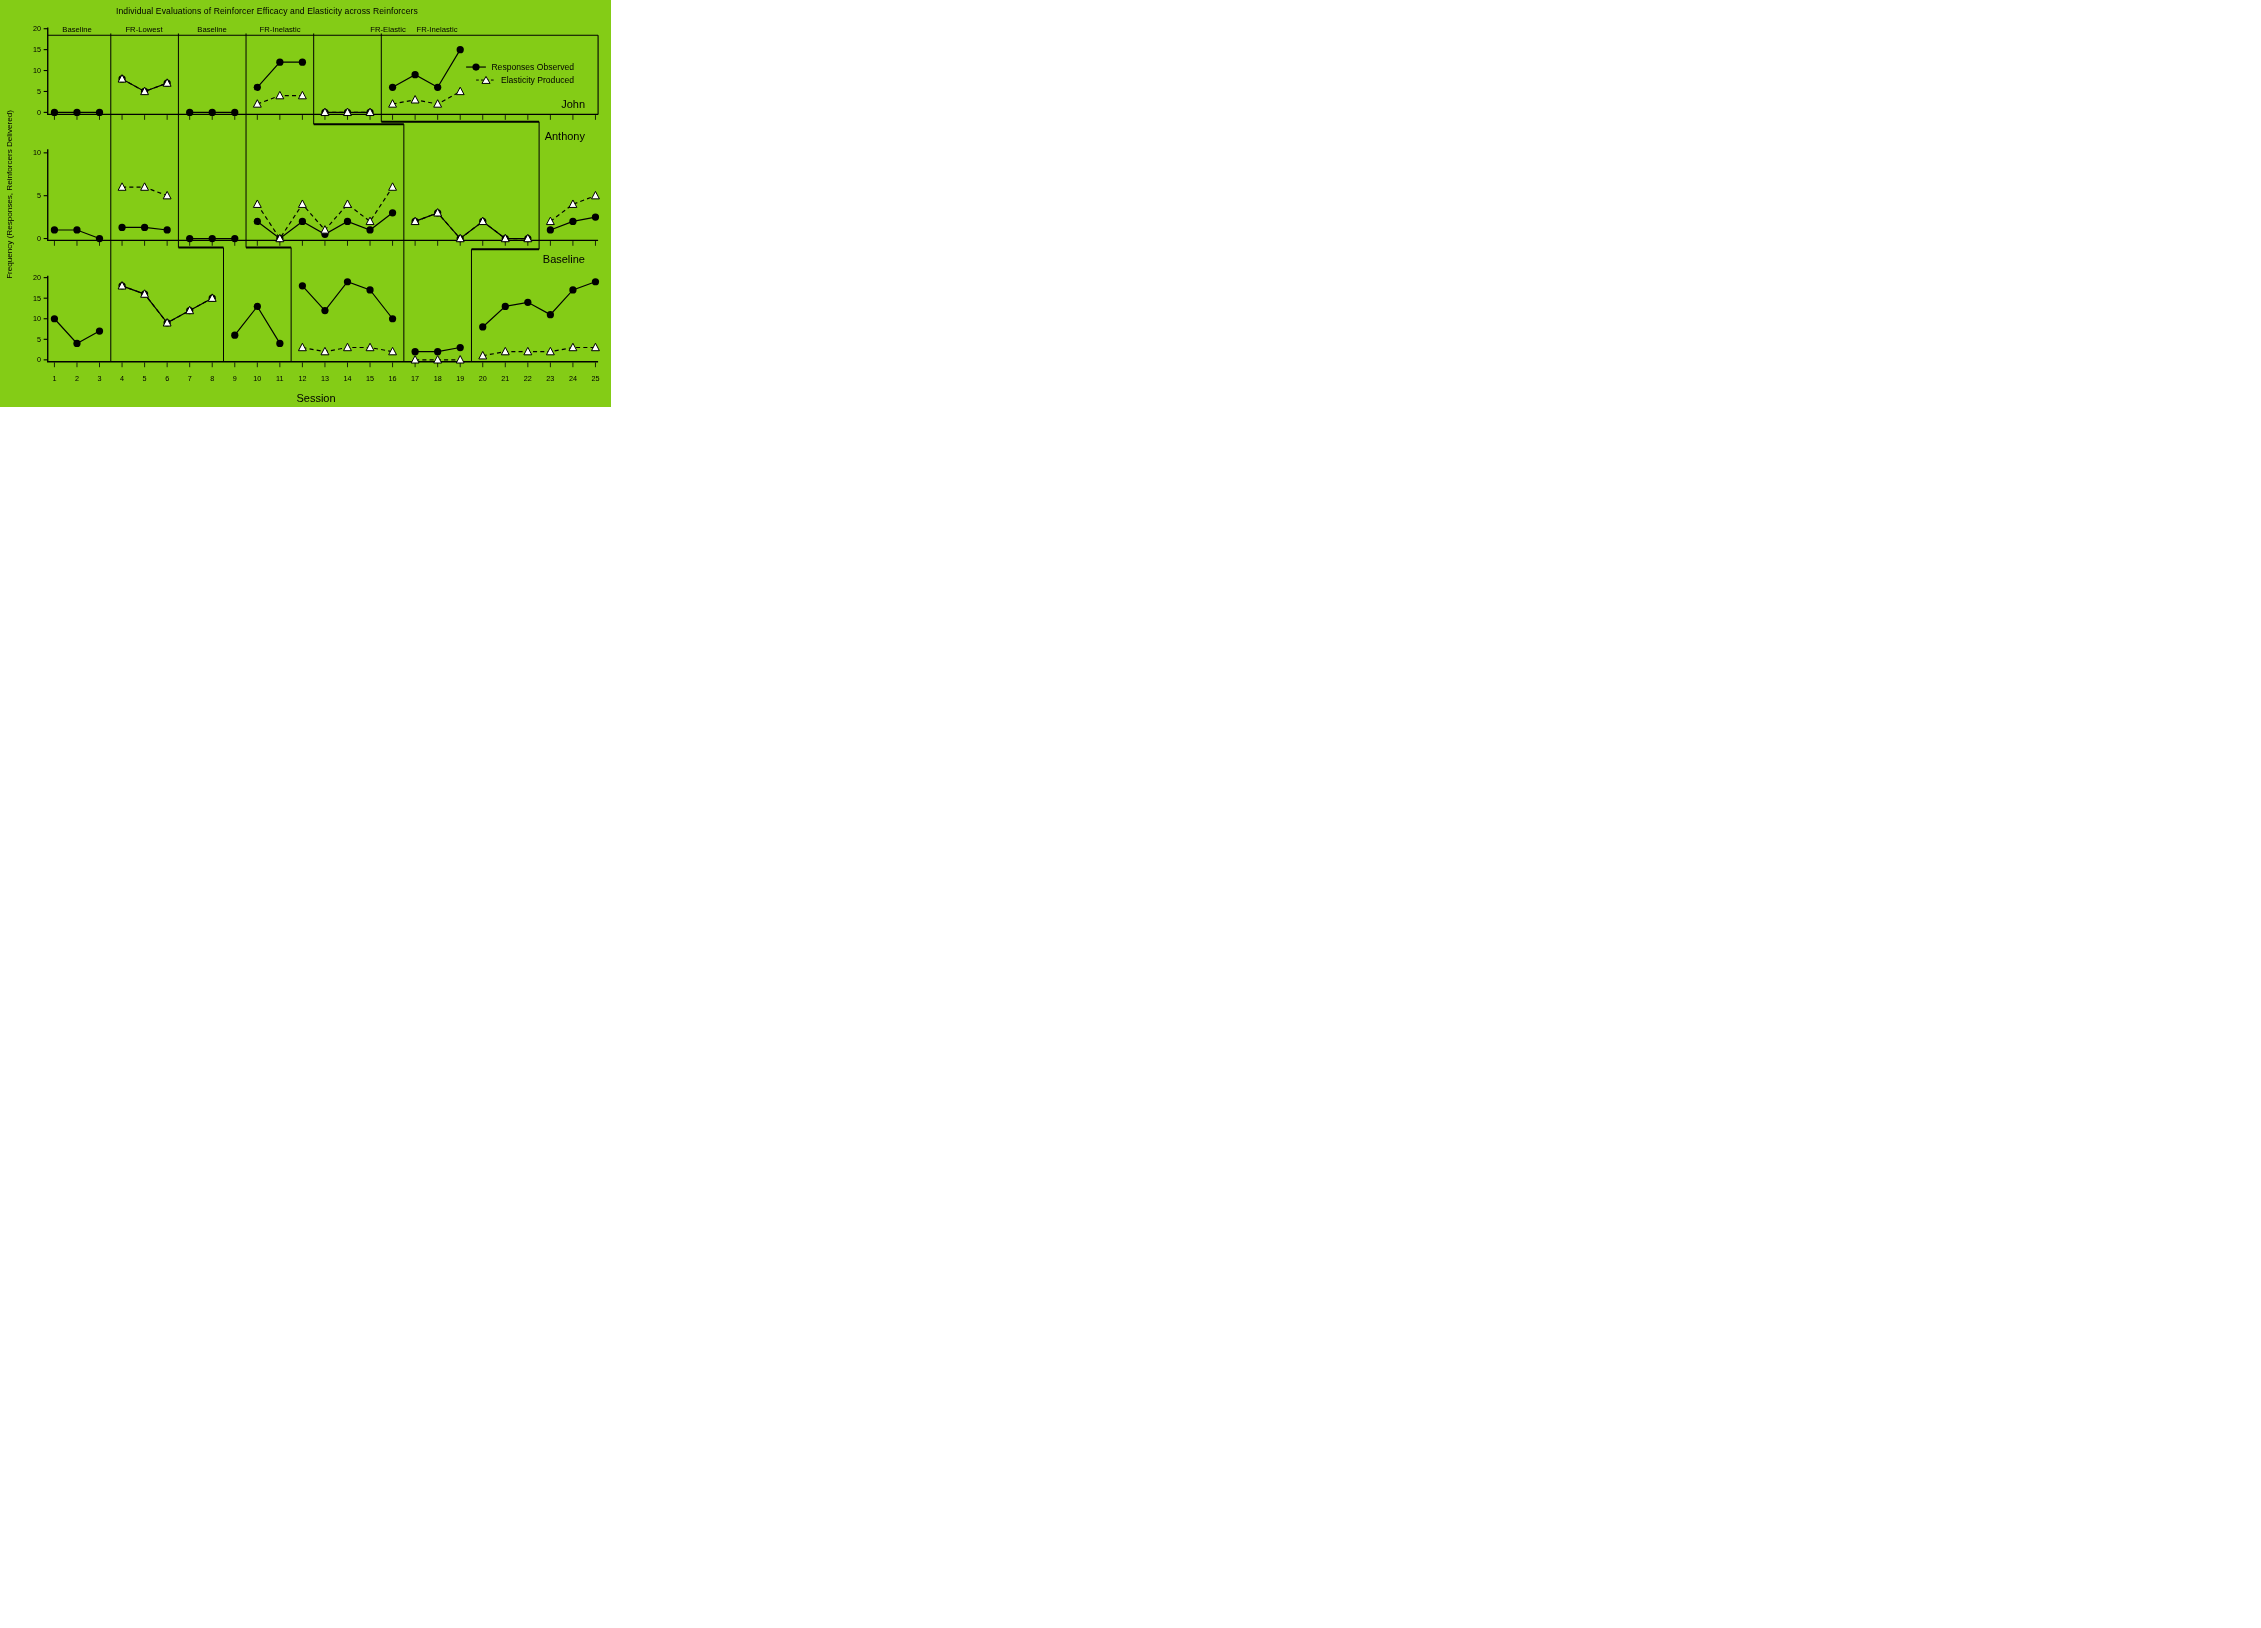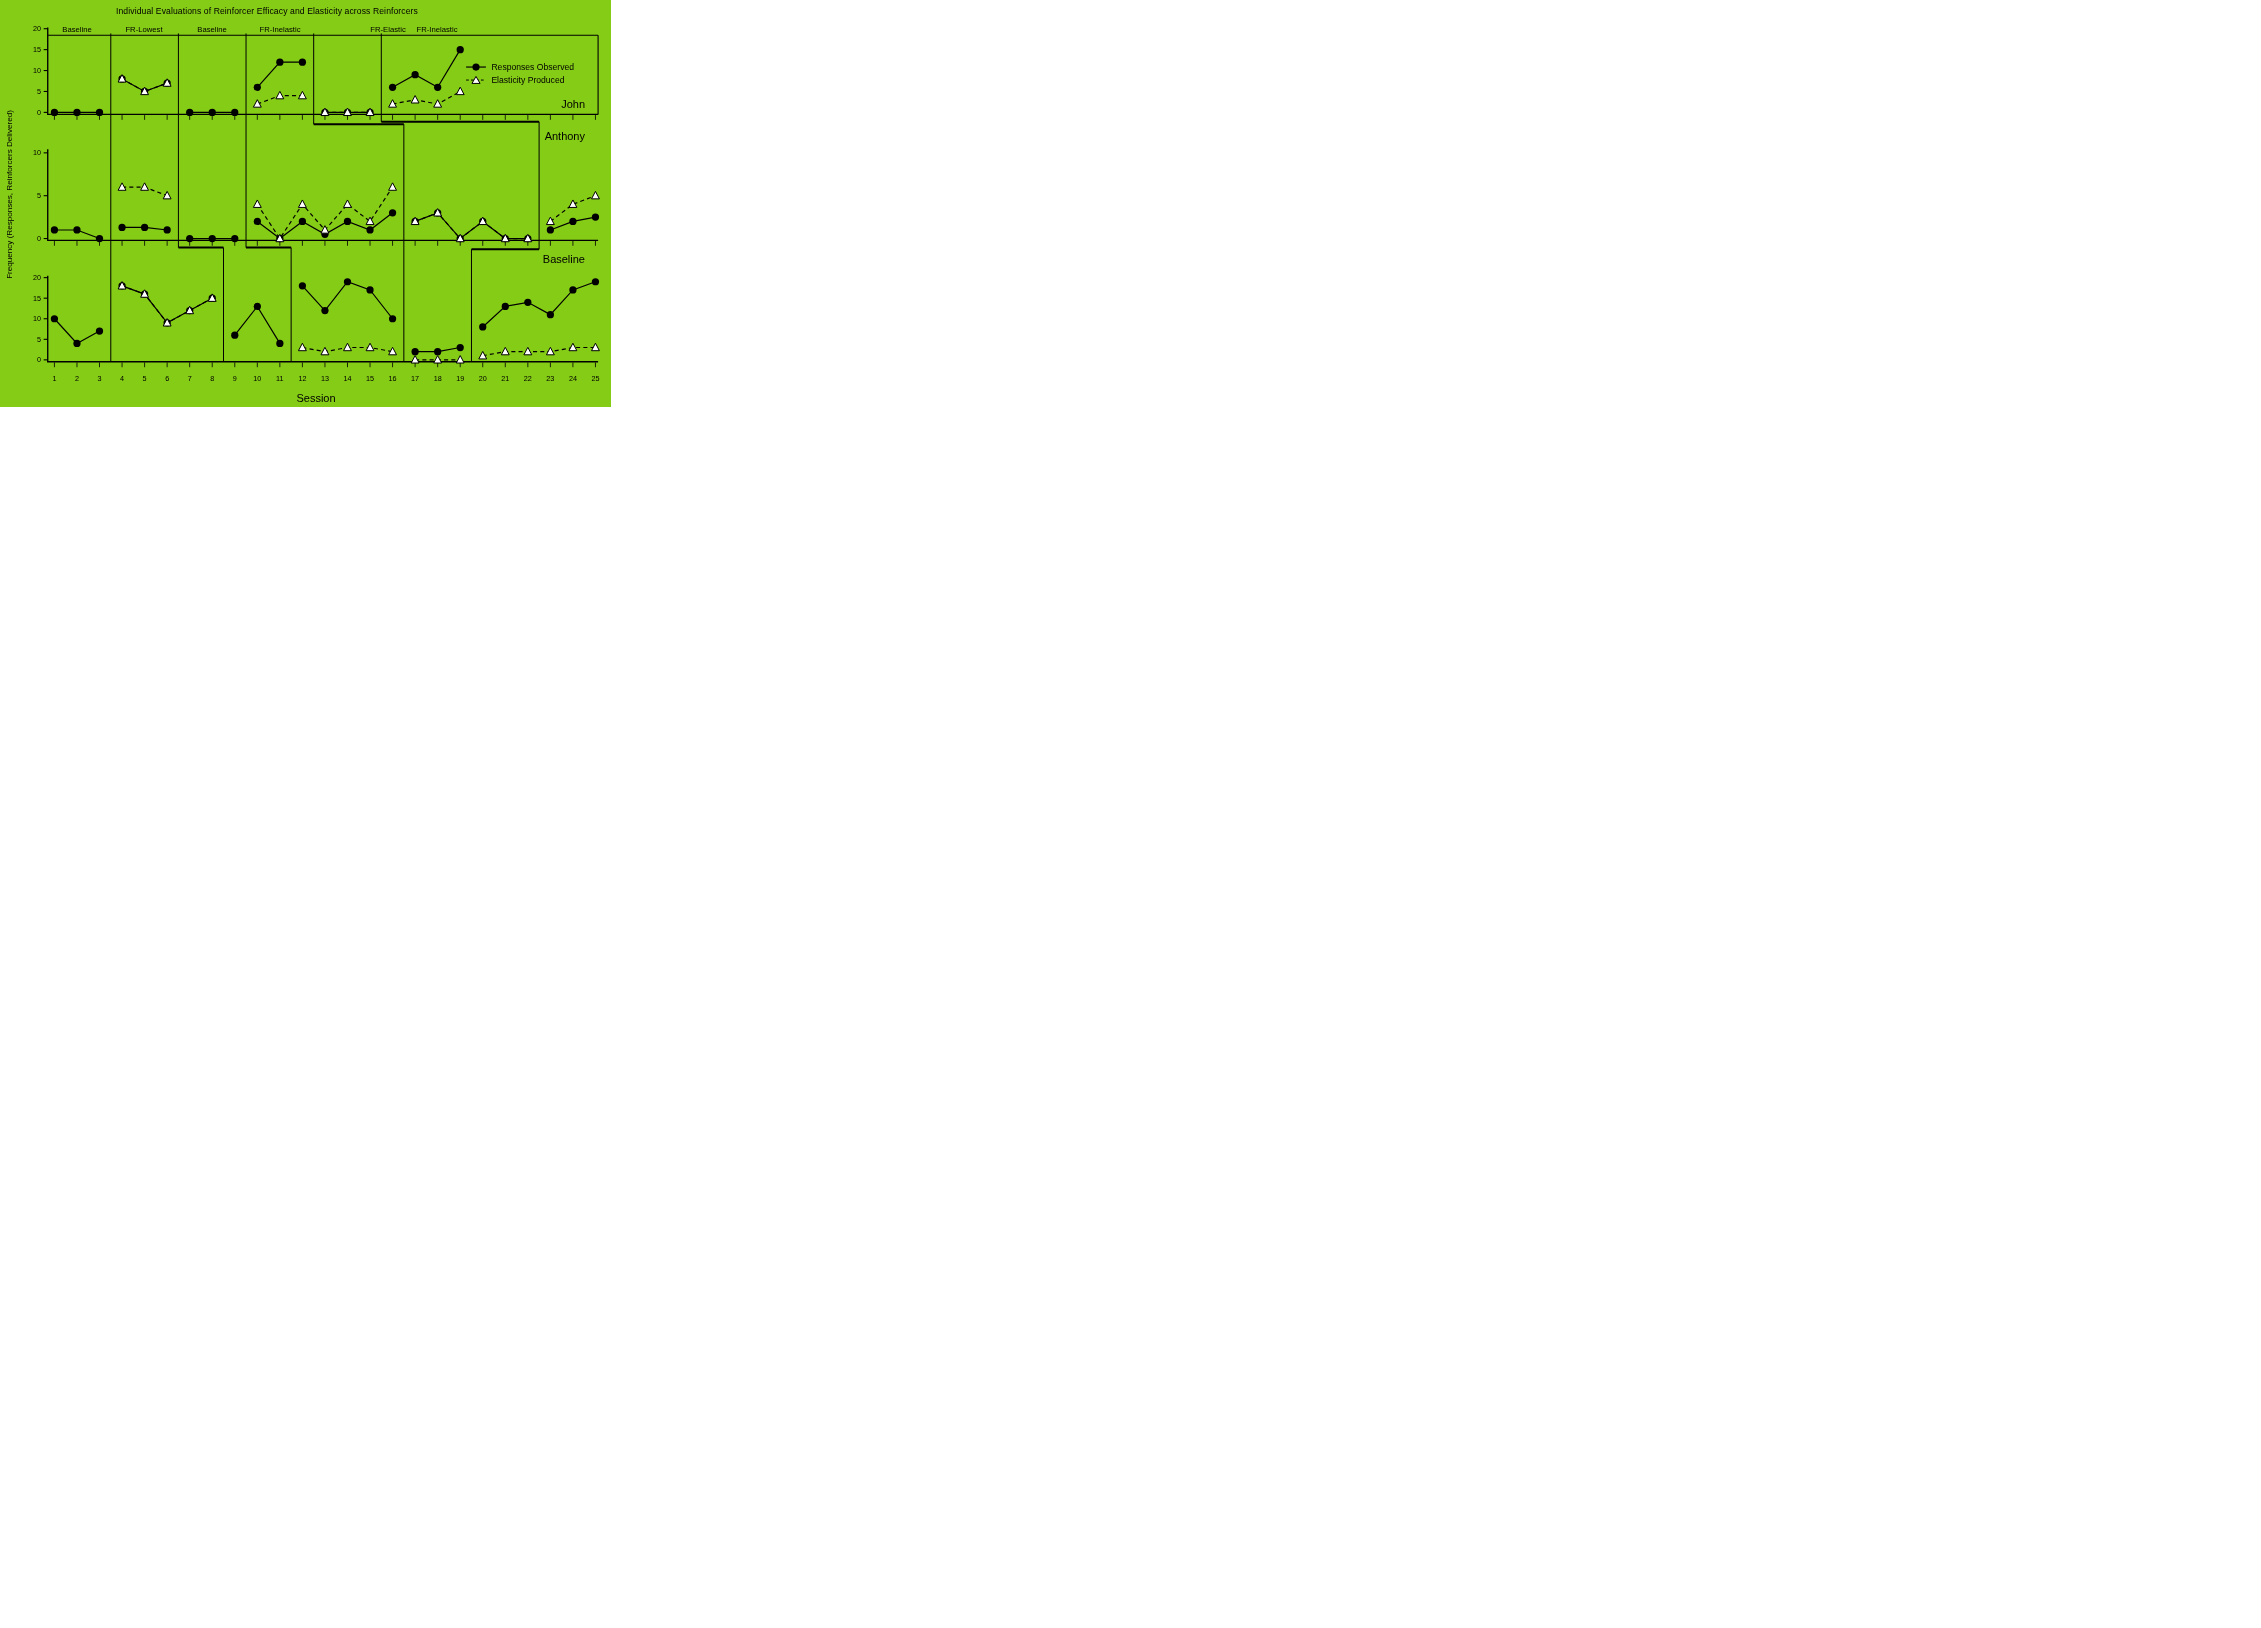--- a/index.html
+++ b/index.html
@@ -15,21 +15,21 @@
     position:absolute; top:25px; transform:translateX(-50%);
     font-size:7.7px; white-space:nowrap;
   }
   .panel-name{
     position:absolute; right:26px; font-size:11px; text-align:right; white-space:nowrap;
   }
   .panel-name.john{top:98px;}
   .panel-name.anthony{top:130px;}
   .panel-name.charles{top:253px;}
   .legend{position:absolute; left:466px; top:61px;}
-  .legend-row{display:flex; align-items:center; height:12.7px;}
+  .legend-row{display:flex; align-items:center; height:12.7px;justify-content:flex-end;}
   .legend-row .txt{font-size:8.6px; margin-left:5.4px; white-space:nowrap;}
   .xlabel{
     position:absolute; left:47px; width:538px; top:392px; text-align:center; font-size:11px;
   }
   .ylabel{
     position:absolute; left:-81px; top:190px; width:181px; text-align:center;
     font-size:8.1px; transform:rotate(-90deg); white-space:nowrap;
   }
   svg text{font-family:"Liberation Sans", sans-serif; fill:#000;}
 </style>

